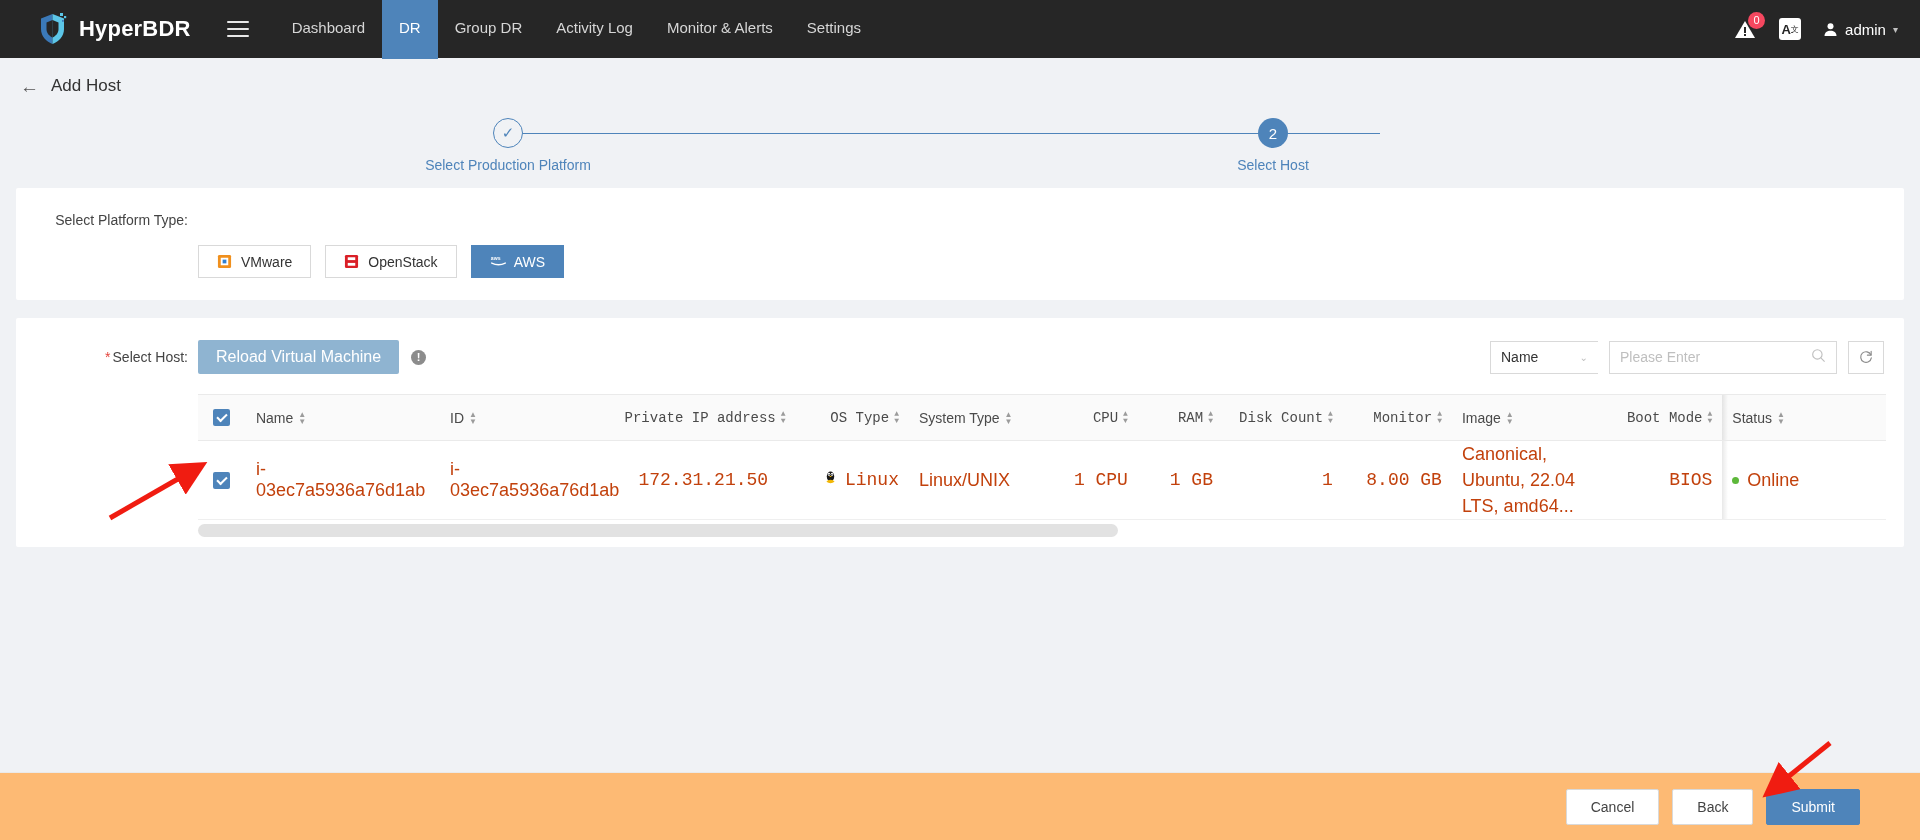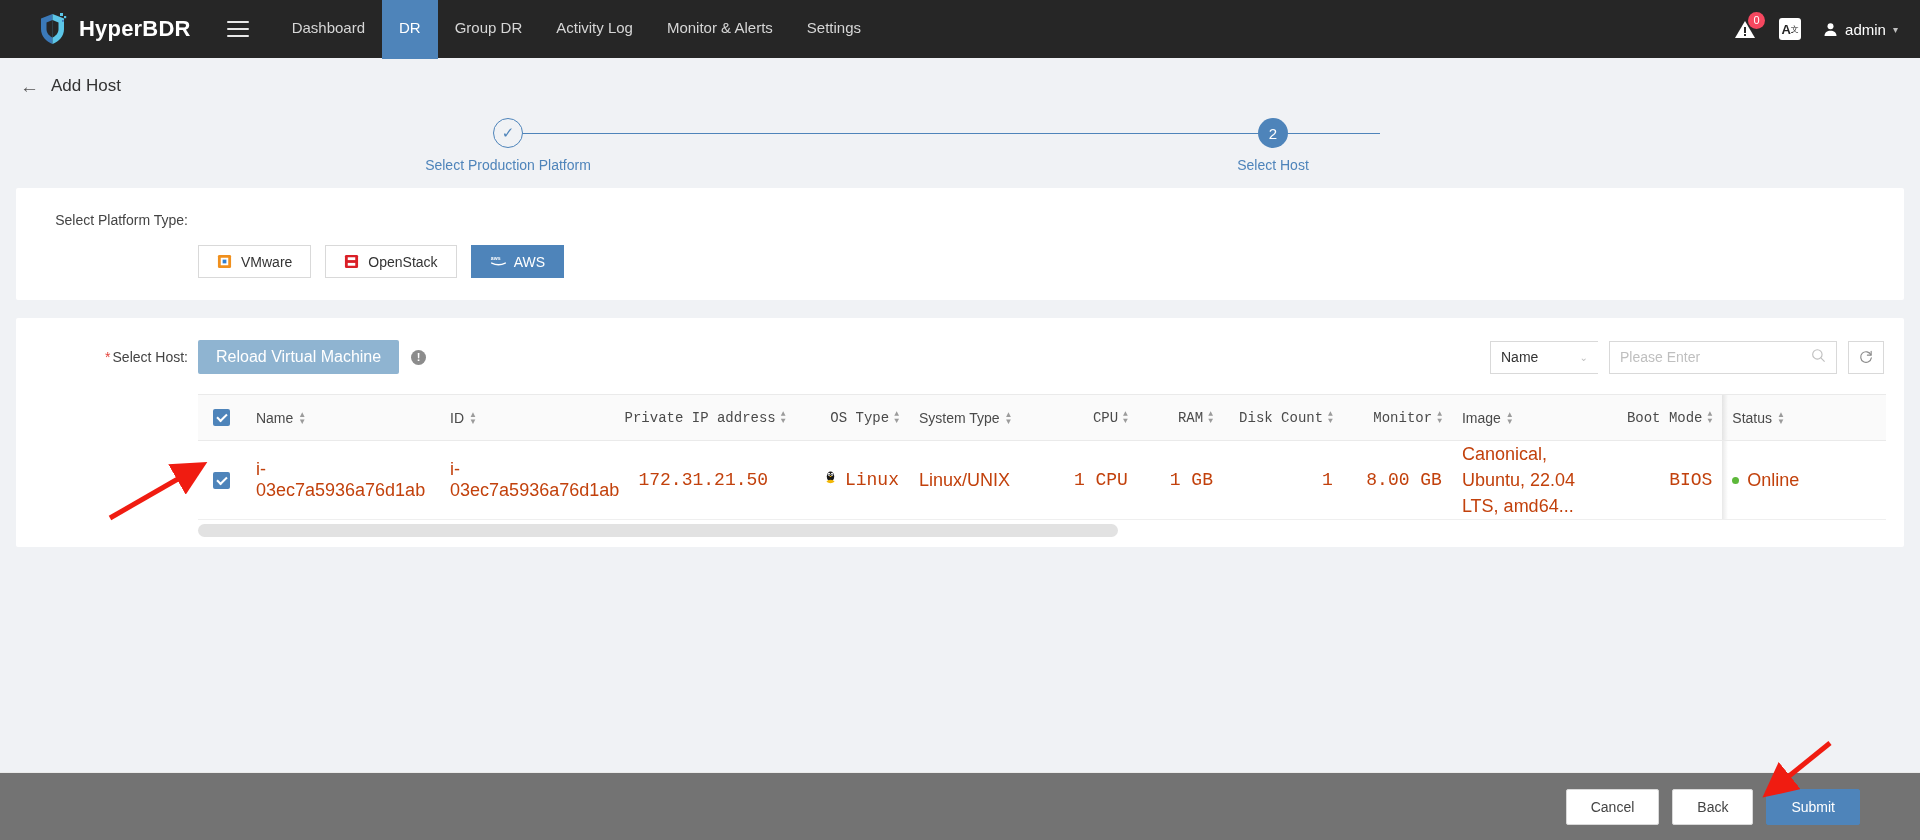--- a/index.html
+++ b/index.html
@@ -161,21 +161,21 @@
     content: ""; position: absolute; left: 0; top: 0; bottom: 0; width: 6px;
     background: linear-gradient(to right, rgba(0,0,0,.09), rgba(0,0,0,0));
   }
 
   .hscroll { margin: 4px 0 0 182px; width: 920px; height: 13px; }
   .hscroll-thumb { width: 100%; height: 13px; background: #e2e2e2; border-radius: 7px; cursor: pointer; }
 
   
   .footer {
     position: absolute; left: 0; right: 0; bottom: 0; height: 68px;
-    background: #737373; border-top: 1px solid #eaeaea;
+    background: #fdba74; border-top: 1px solid #eaeaea;
     display: flex; align-items: center; justify-content: flex-end;
     gap: 13px; padding-right: 60px;
   }
   .btn {
     height: 36px; padding: 0 24px; font-size: 14px; border-radius: 2px; cursor: pointer;
     display: flex; align-items: center; justify-content: center;
     font-family: "Liberation Sans", sans-serif;
   }
   .btn.ghost { background: #fff; border: 1px solid #d9d9d9; color: #444; }
   .btn.primary { background: #4e84ba; border: 1px solid #4e84ba; color: #fff; }

